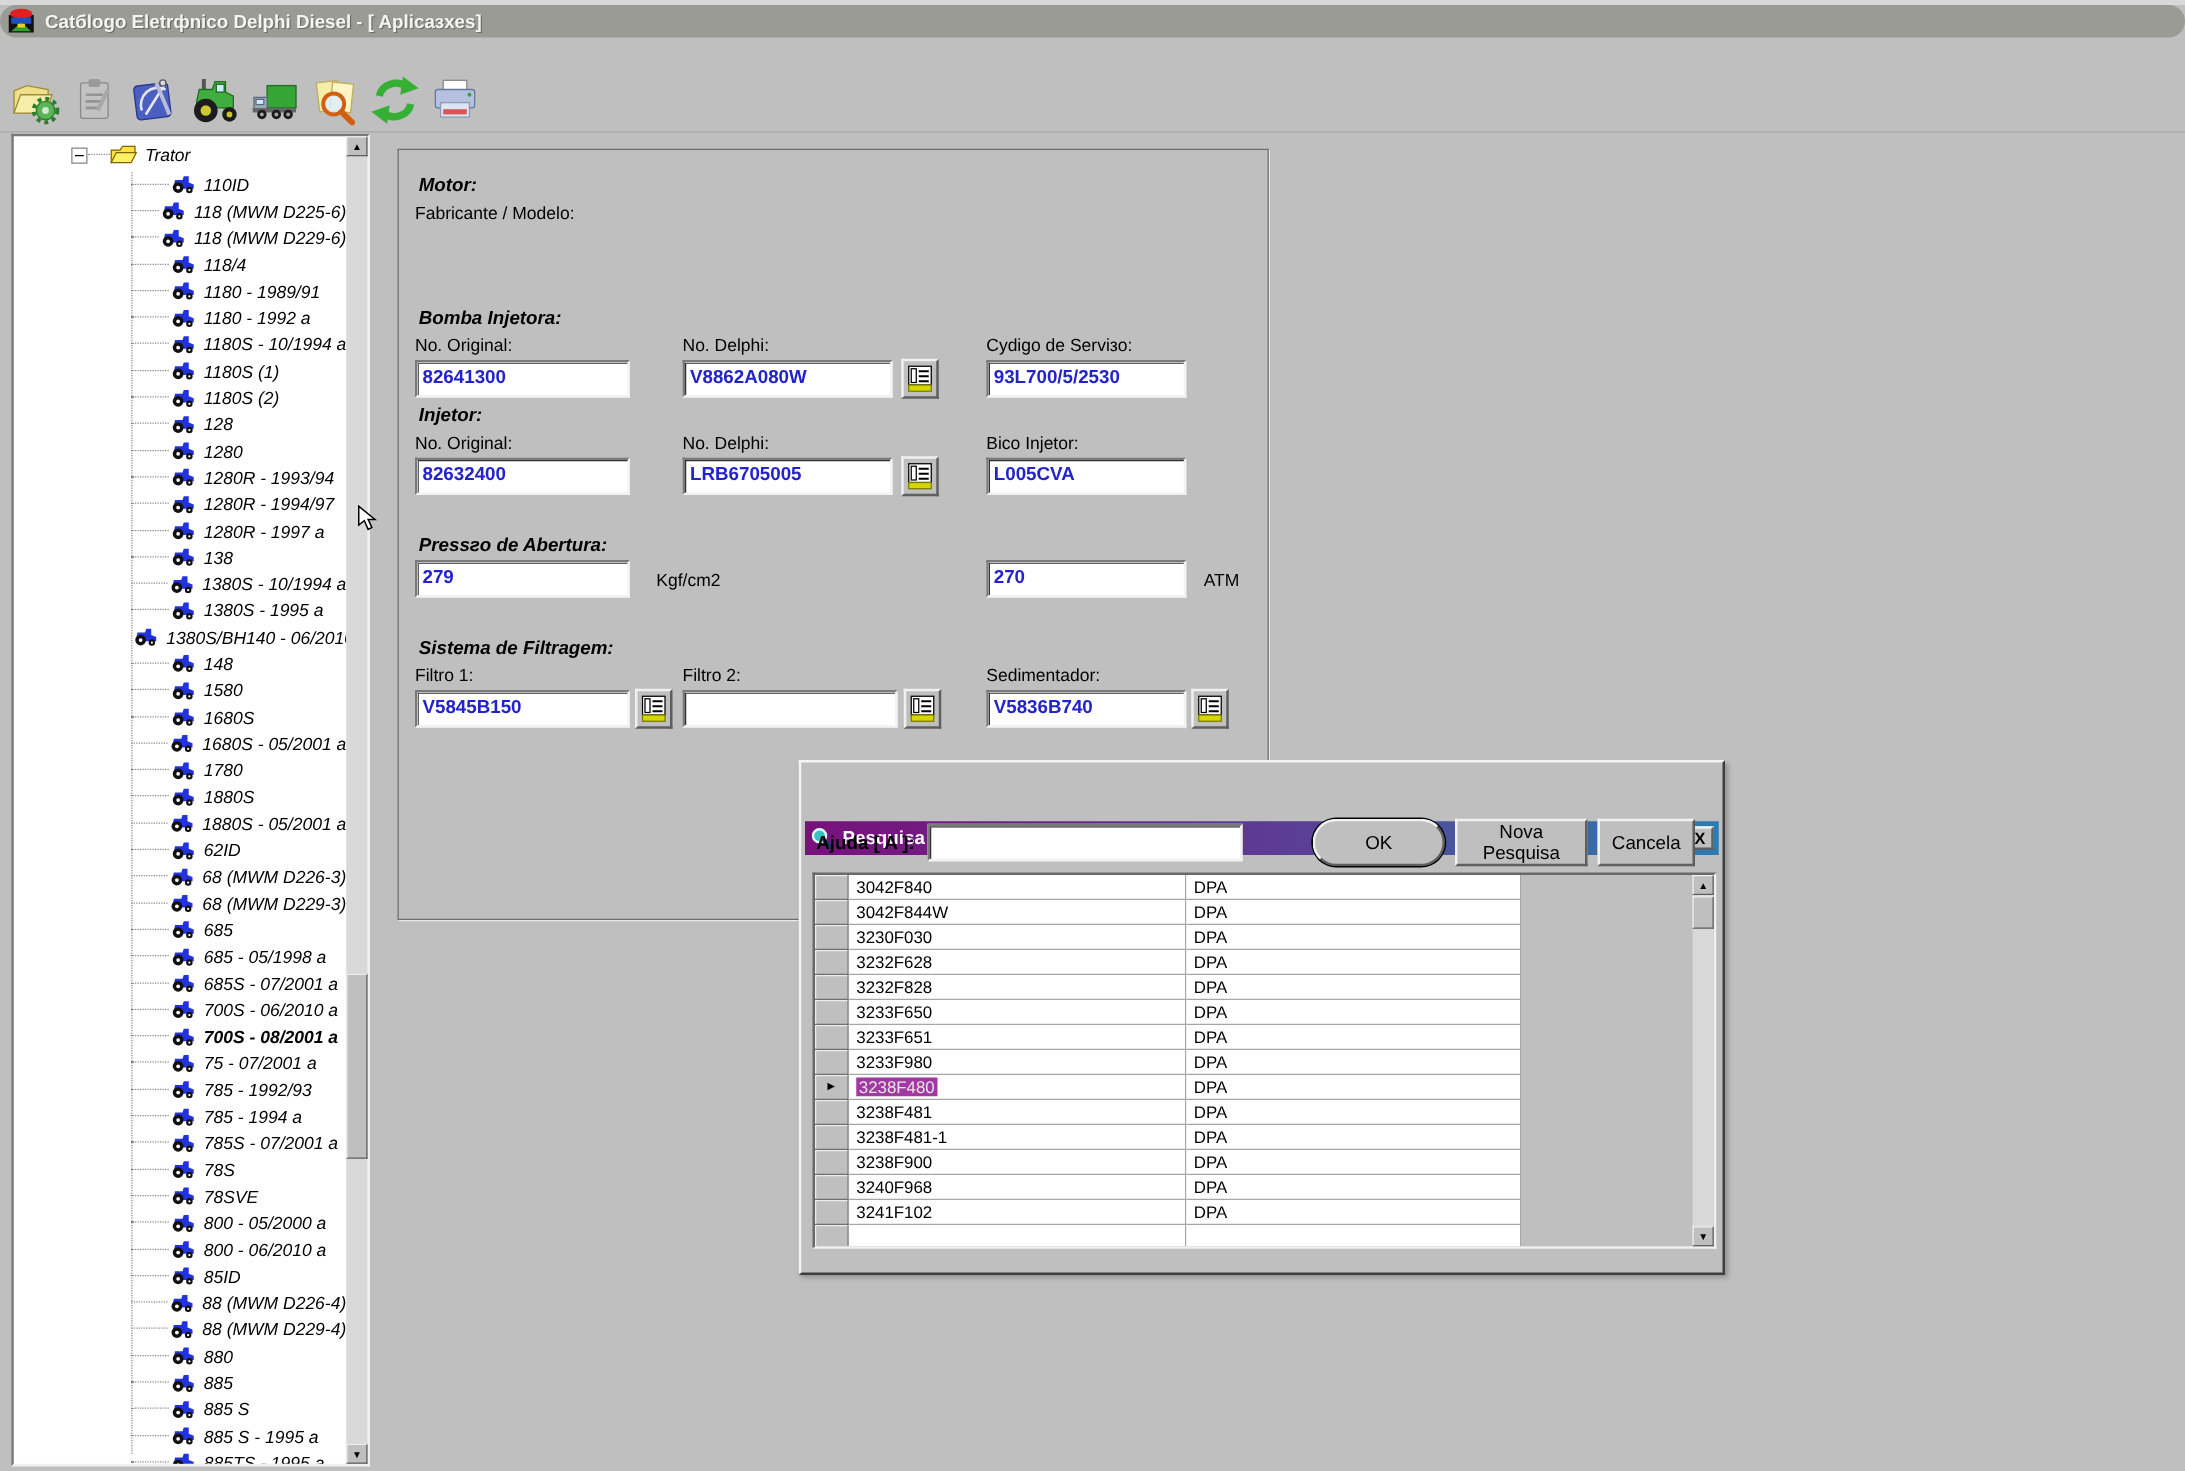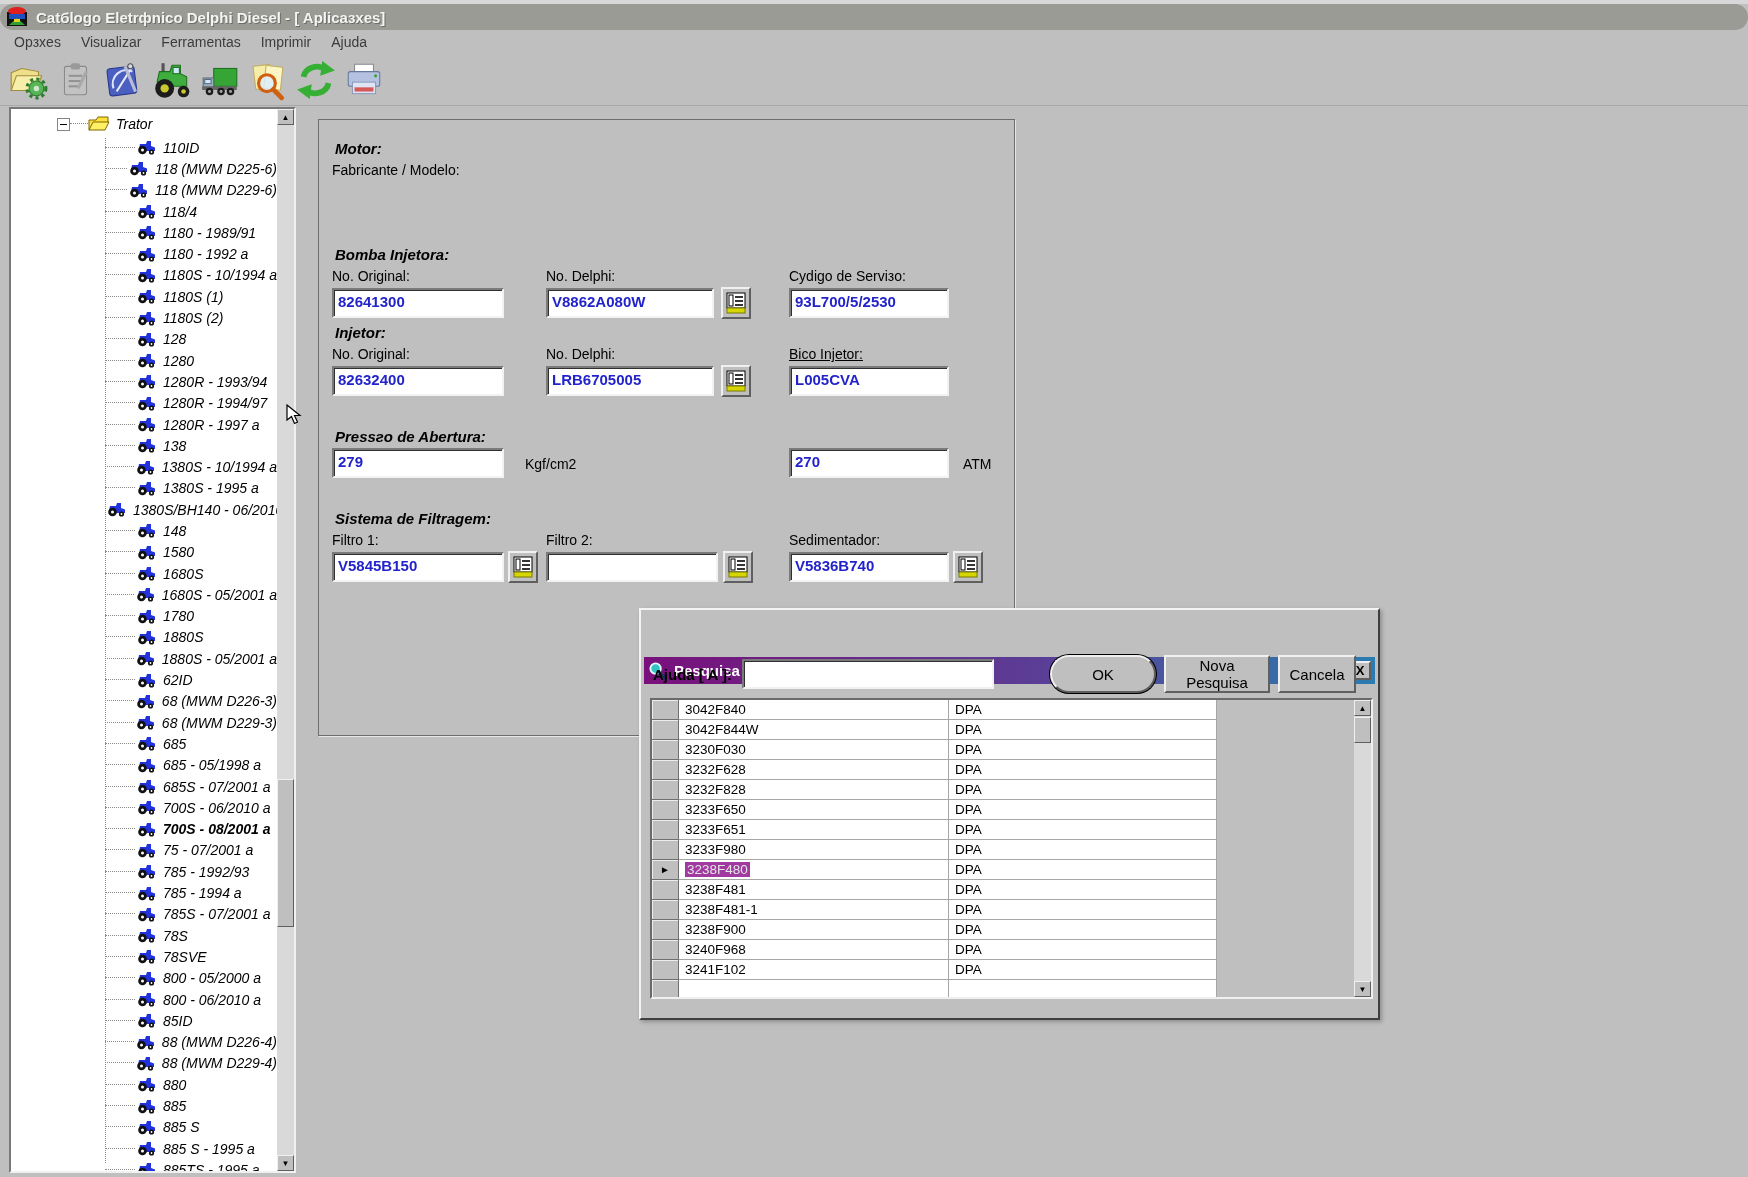--- a/index.html
+++ b/index.html
@@ -102,27 +102,20 @@
     <svg width="22" height="22" viewBox="0 0 22 22">
       <rect x="1" y="6" width="20" height="14" fill="#111"></rect>
       <ellipse cx="11" cy="5" rx="9" ry="4" fill="#e02020"></ellipse>
       <rect x="3" y="8" width="16" height="5" fill="#2050c0"></rect>
       <polygon points="3,19 19,19 11,12" fill="#30a030"></polygon>
       <rect x="8" y="13" width="6" height="3" fill="#e8d020"></rect>
     </svg>
     <span class="ttl">Catбlogo Eletrфnico Delphi Diesel - [ Aplicaзхes]</span>
   </div>
 
-  <div class="menubar">
-    <span class="mi">Opзхes</span>
-    <span class="mi">Visualizar</span>
-    <span class="mi">Ferramentas</span>
-    <span class="mi">Imprimir</span>
-    <span class="mi">Ajuda</span>
-  </div>
 
   <div class="toolbar">
     <span class="tbtn">
       <svg width="42" height="42" viewBox="0 0 40 40">
         <polygon points="4,13 14,9 30,12 30,30 4,30" fill="#efdf8a" stroke="#a08c3c"></polygon>
         <polygon points="4,30 9,16 33,16 28,30" fill="#f8eeab" stroke="#a08c3c"></polygon>
         <circle cx="28" cy="28" r="9" fill="none" stroke="#2e7d2e" stroke-width="3" stroke-dasharray="3 3"></circle>
         <circle cx="28" cy="28" r="7" fill="#58b558" stroke="#2e7d2e"></circle>
         <circle cx="28" cy="28" r="2.6" fill="#cfe8cf"></circle>
       </svg>
@@ -776,21 +769,21 @@
         <line x1="9" y1="9" x2="17" y2="9" stroke="#000" stroke-width="1.6"></line>
         <line x1="9" y1="13" x2="17" y2="13" stroke="#000" stroke-width="1.6"></line>
         <rect x="1" y="16" width="18" height="5" fill="#d6d600" stroke="#7a7a00"></rect>
       </svg>
     </button>
     <div class="fp sunken bluval" style="left:470px;top:168px;width:160px;height:30px;">93L700/5/2530</div>
 
     <div class="fp seclbl" style="left:16px;top:204px;">Injetor:</div>
     <div class="fp fldlbl" style="left:13px;top:226px;">No. Original:</div>
     <div class="fp fldlbl" style="left:227px;top:226px;">No. Delphi:</div>
-    <div class="fp fldlbl" style="left:470px;top:226px;text-decoration:underline;">Bico Injetor:</div>
+    <div class="fp fldlbl" style="left:470px;top:226px;">Bico Injetor:</div>
     <div class="fp sunken bluval" style="left:13px;top:246px;width:172px;height:30px;">82632400</div>
     <div class="fp sunken bluval" style="left:227px;top:246px;width:168px;height:30px;">LRB6705005</div>
     <button class="fp raised lookupbtn" style="left:402px;top:245px;">
       <svg width="20" height="22" viewBox="0 0 20 22">
         <rect x="1" y="1" width="18" height="15" fill="#fff" stroke="#000"></rect>
         <rect x="3" y="3" width="4" height="11" fill="#fff" stroke="#000"></rect>
         <line x1="9" y1="5" x2="17" y2="5" stroke="#000" stroke-width="1.6"></line>
         <line x1="9" y1="9" x2="17" y2="9" stroke="#000" stroke-width="1.6"></line>
         <line x1="9" y1="13" x2="17" y2="13" stroke="#000" stroke-width="1.6"></line>
         <rect x="1" y="16" width="18" height="5" fill="#d6d600" stroke="#7a7a00"></rect>

